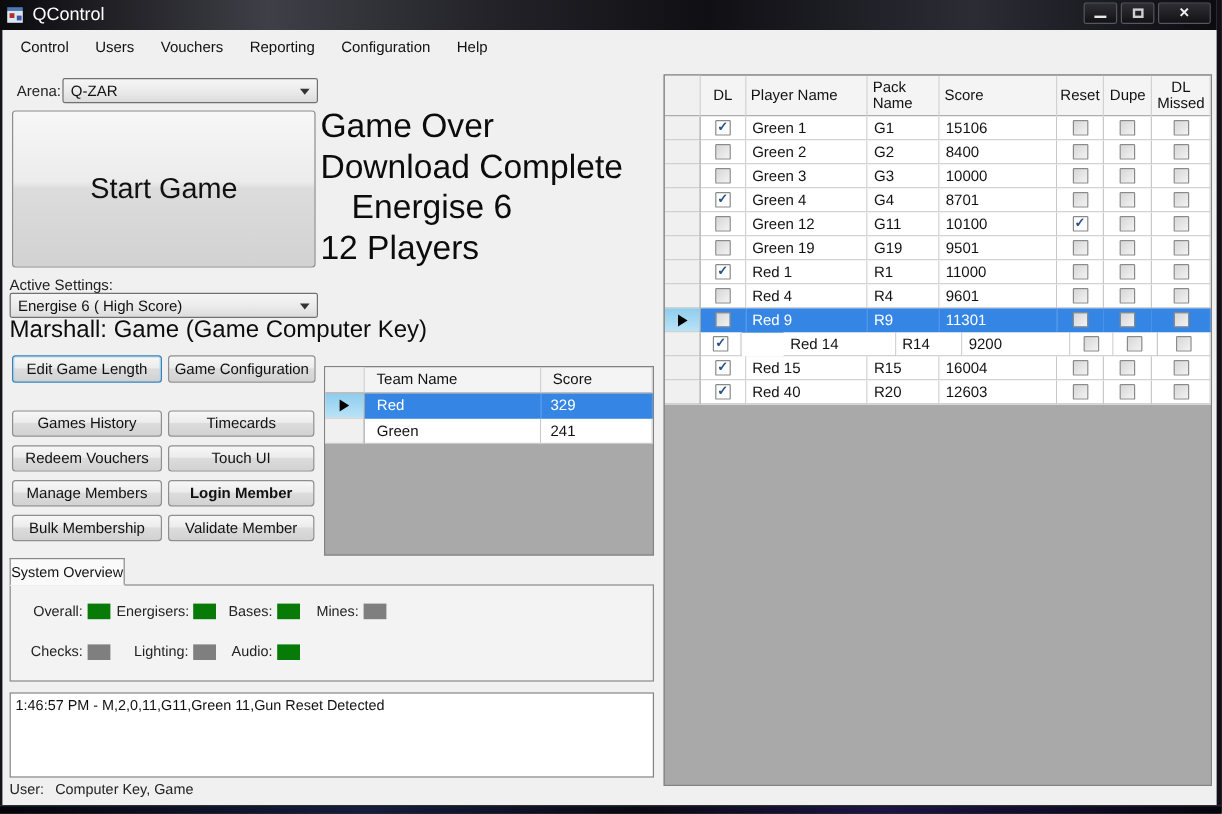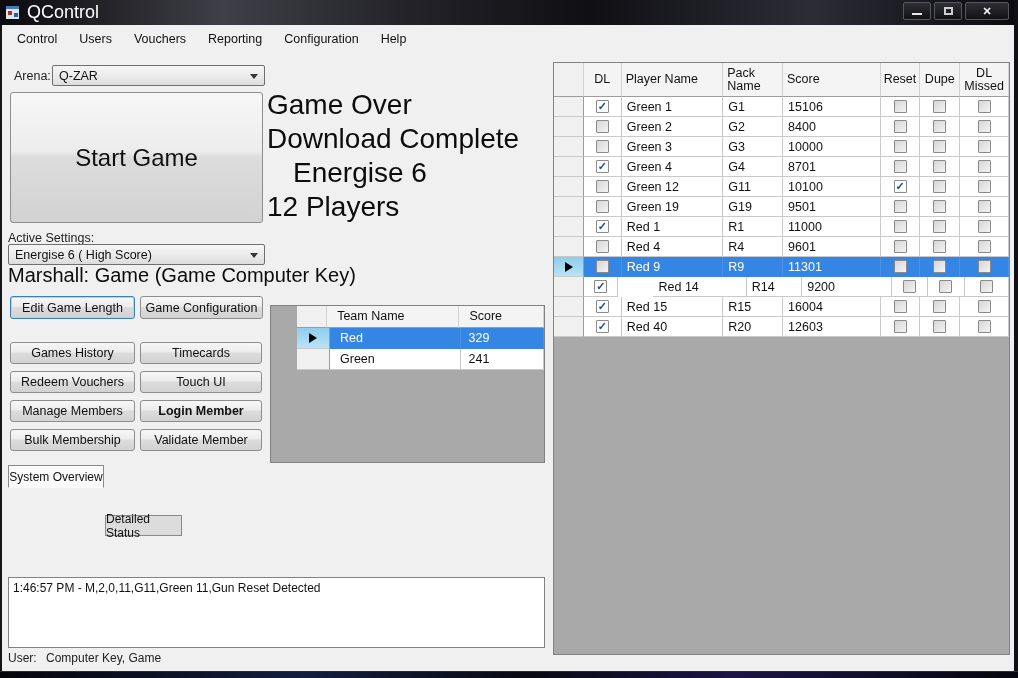--- a/index.html
+++ b/index.html
@@ -6,21 +6,21 @@
     background:#08080e;font-family:"Liberation Sans",sans-serif;}
   *{box-sizing:border-box;}
   #stage{position:relative;width:1018px;height:678px;}
 
   
   .window{position:absolute;left:0;top:0;width:1014px;height:671px;background:#f0f0f0;}
   .titlebar{position:absolute;left:0;top:0;width:100%;height:25px;
     background:linear-gradient(90deg,#0b0b0e 0%,#3f3f47 22%,#232329 40%,#0f0f14 58%,#2c2c35 80%,#0b0b10 100%);
     color:#fff;display:flex;align-items:center;}
   .app-icon{width:16px;height:16px;margin:0 6px 0 5px;display:inline-block;}
-  .title-text{font-size:18px;color:#fff;}
+  .title-text{font-size:15px;color:#fff;}
   .win-btn{position:absolute;top:2px;height:18px;border:1px solid #56565e;border-radius:2px;
     background:linear-gradient(#2e2e34,#121216);display:flex;align-items:center;justify-content:center;cursor:default;}
   .wb-min{left:903px;width:28px;} .wb-max{left:934px;width:28px;} .wb-close{left:965px;width:44px;}
   .glyph-min{width:10px;height:2px;background:#e8e8e8;margin-top:6px;}
   .glyph-max{width:9px;height:8px;border:2px solid #cfcfcf;background:transparent;}
   .glyph-close{color:#f2f2f2;font-size:11px;font-weight:bold;line-height:1;}
   .edge-left{position:absolute;left:0;top:25px;width:2px;height:646px;background:#141419;}
   .edge-right{position:absolute;left:1014px;top:0;width:4px;height:671px;background:#101016;}
   .bottom-strip{position:absolute;left:0;top:671px;width:1018px;height:7px;
     background:linear-gradient(90deg,#04040a 0%,#141d3e 30%,#090912 52%,#1b1445 72%,#05050c 100%);
@@ -153,21 +153,21 @@
         <div class="btn sm-btn" style="left: 10px; top: 342px; width: 125px; height: 22px;">Games History</div>
         <div class="btn sm-btn" style="left: 140px; top: 342px; width: 122px; height: 22px;">Timecards</div>
         <div class="btn sm-btn" style="left: 10px; top: 371px; width: 125px; height: 22px;">Redeem Vouchers</div>
         <div class="btn sm-btn" style="left: 140px; top: 371px; width: 122px; height: 22px;">Touch UI</div>
         <div class="btn sm-btn" style="left: 10px; top: 400px; width: 125px; height: 22px;">Manage Members</div>
         <div class="btn sm-btn" style="left: 140px; top: 400px; width: 122px; height: 22px; font-weight: bold;">Login Member</div>
         <div class="btn sm-btn" style="left: 10px; top: 429px; width: 125px; height: 22px;">Bulk Membership</div>
         <div class="btn sm-btn" style="left: 140px; top: 429px; width: 122px; height: 22px;">Validate Member</div>
       </div>
 
-    <div class="grid" style="left:270px;top:305px;width:275px;height:158px;padding-left:26px;">
+    <div class="grid" style="left:270px;top:305px;width:275px;height:158px;">
       <div class="g-header" id="team-grid-header">
           <div class="gh-cell" style="width: 33px; height: 22px; background: rgb(240, 240, 240);"></div>
           <div class="gh-cell" style="width: 148px; height: 22px; padding-left: 10px;">Team Name</div>
           <div class="gh-cell" style="width: 94px; height: 22px; padding-left: 10px;">Score</div>
         </div>
       <div id="team-grid-rows">
           <div class="g-row sel">
             <div class="g-rowhdr" style="width: 33px; height: 21px;">
               <span class="sel-arrow"></span>
             </div>
@@ -409,20 +409,36 @@
               <div class="cb"></div>
             </div>
             <div class="g-cell cbc" style="width: 49px; height: 20px;">
               <div class="cb"></div>
             </div>
           </div>
         </div>
     </div>
 
     <div id="tabs"></div>
+    <div class="panel" id="ind-panel">
+        <div class="ind-label" style="left: 0px; top: 14px; width: 60px;">Overall:</div>
+        <div class="ind-sq" style="left: 64px; top: 15px; background: rgb(7, 122, 7);"></div>
+        <div class="ind-label" style="left: 88px; top: 14px; width: 60px;">Energisers:</div>
+        <div class="ind-sq" style="left: 152px; top: 15px; background: rgb(7, 122, 7);"></div>
+        <div class="ind-label" style="left: 160px; top: 14px; width: 58px;">Bases:</div>
+        <div class="ind-sq" style="left: 222px; top: 15px; background: rgb(7, 122, 7);"></div>
+        <div class="ind-label" style="left: 232px; top: 14px; width: 58px;">Mines:</div>
+        <div class="ind-sq" style="left: 294px; top: 15px; background: rgb(127, 127, 127);"></div>
+        <div class="ind-label" style="left: 0px; top: 48px; width: 60px;">Checks:</div>
+        <div class="ind-sq" style="left: 64px; top: 49px; background: rgb(127, 127, 127);"></div>
+        <div class="ind-label" style="left: 88px; top: 48px; width: 60px;">Lighting:</div>
+        <div class="ind-sq" style="left: 152px; top: 49px; background: rgb(127, 127, 127);"></div>
+        <div class="ind-label" style="left: 160px; top: 48px; width: 58px;">Audio:</div>
+        <div class="ind-sq" style="left: 222px; top: 49px; background: rgb(7, 122, 7);"></div>
+      </div>
 
     <div class="logbox">
       <span>1:46:57 PM - M,2,0,11,G11,Green 11,Gun Reset Detected</span>
     </div>
 
     <div class="footer-label">User:</div>
     <div class="footer-value">Computer Key, Game</div>
   <div class="tab active" style="left: 8px; top: 465px; width: 96px; height: 23px;">System Overview</div>
       <div class="tab inactive" style="left: 105px; top: 467px; width: 77px; height: 21px;">Detailed Status</div>
     </div>

